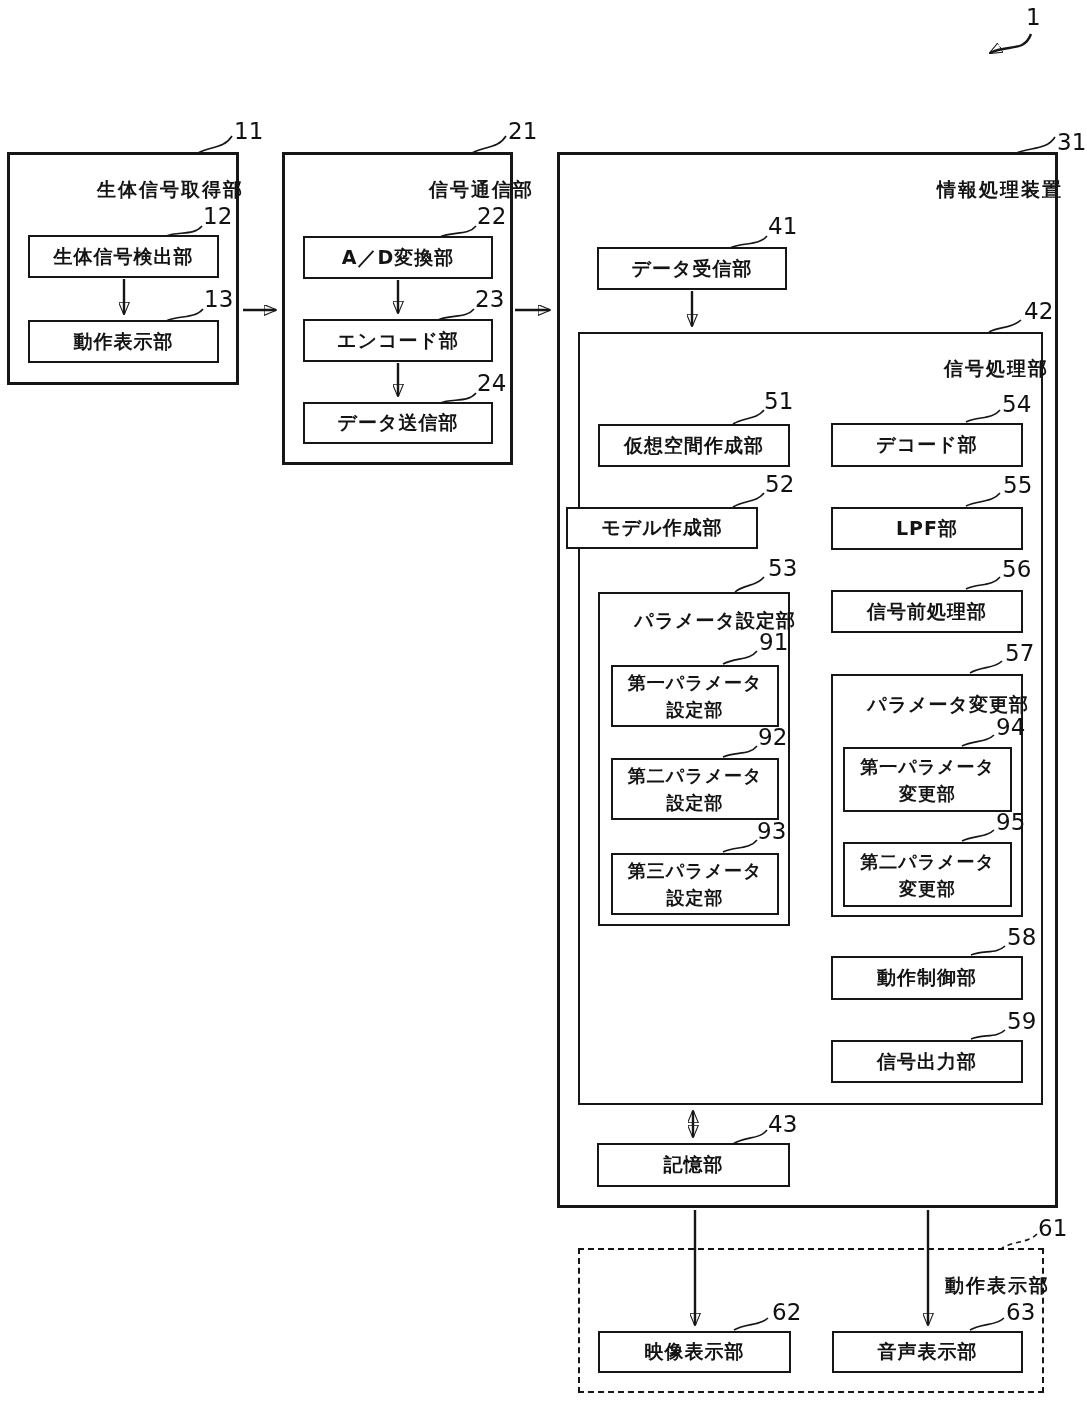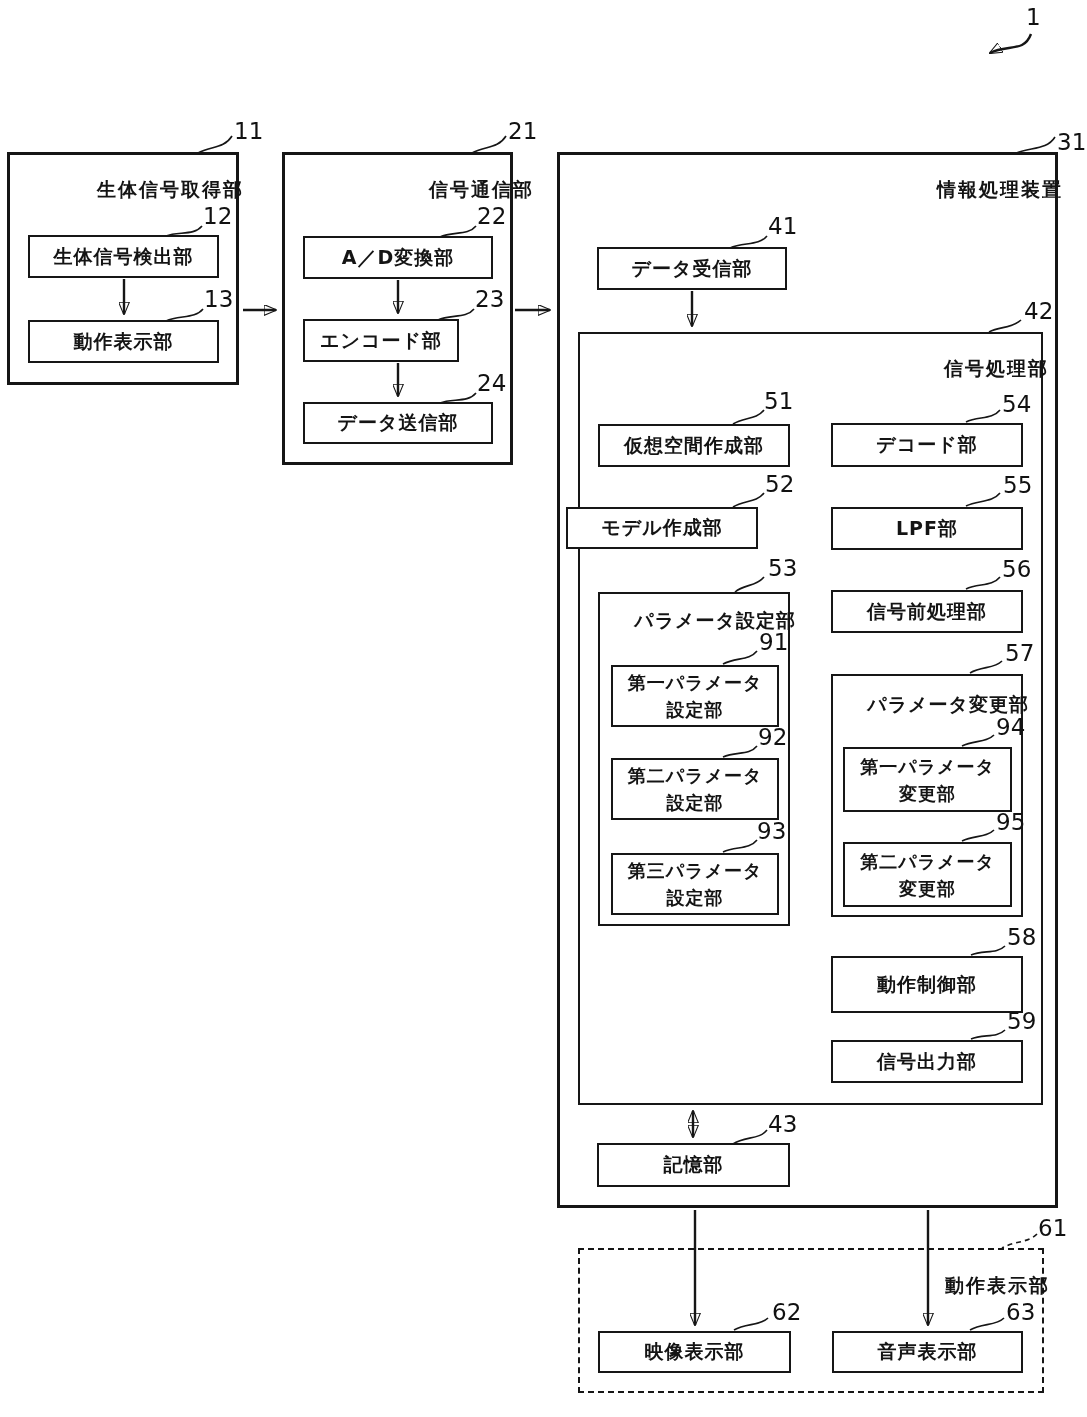--- a/index.html
+++ b/index.html
@@ -30,21 +30,21 @@
   <div class="box thick" style="left:7px;top:152px;width:232px;height:233px;">
     <div class="title" style="top:22px;">生体信号取得部</div>
   </div>
   <div class="box lbl" style="left:28px;top:235px;width:191px;height:43px;">生体信号検出部</div>
   <div class="box lbl" style="left:28px;top:320px;width:191px;height:43px;">動作表示部</div>
 
   <div class="box thick" style="left:282px;top:152px;width:231px;height:313px;">
     <div class="title" style="top:22px;padding-left:16px;">信号通信部</div>
   </div>
   <div class="box lbl" style="left:303px;top:236px;width:190px;height:43px;">A／D変換部</div>
-  <div class="box lbl" style="left:303px;top:319px;width:156px;height:43px;">エンコード部</div>
+  <div class="box lbl" style="left:303px;top:319px;width:190px;height:43px;">エンコード部</div>
   <div class="box lbl" style="left:303px;top:402px;width:190px;height:42px;">データ送信部</div>
 
   <div class="box thick" style="left:557px;top:152px;width:501px;height:1056px;">
     <div class="title" style="top:22px;">情報処理装置</div>
   </div>
   <div class="box lbl" style="left:597px;top:247px;width:190px;height:43px;">データ受信部</div>
 
   <div class="box thick" style="left:578px;top:332px;width:465px;height:773px;border-width:2.5px;text-decoration:underline;">
     <div class="title" style="top:22px;">信号処理部</div>
   </div>
@@ -64,21 +64,21 @@
   <div class="box lbl" style="left:831px;top:423px;width:192px;height:44px;">デコード部</div>
   <div class="box lbl" style="left:831px;top:507px;width:192px;height:43px;">LPF部</div>
   <div class="box lbl" style="left:831px;top:590px;width:192px;height:43px;">信号前処理部</div>
   <div class="box" style="left:831px;top:674px;width:192px;height:243px;">
     <div class="title" style="top:16px;letter-spacing:1px;">パラメータ変更部</div>
   </div>
   <div class="box lbl two" style="left:843px;top:747px;width:169px;height:65px;">第一パラメータ
 変更部</div>
   <div class="box lbl two" style="left:843px;top:842px;width:169px;height:65px;">第二パラメータ
 変更部</div>
-  <div class="box lbl" style="left:831px;top:956px;width:192px;height:57px;text-align:center;">動作制御部</div>
+  <div class="box lbl" style="left:831px;top:956px;width:192px;height:44px;text-align:center;">動作制御部</div>
   <div class="box lbl" style="left:831px;top:1040px;width:192px;height:43px;">信号出力部</div>
 
   <div class="box lbl" style="left:597px;top:1143px;width:193px;height:44px;">記憶部</div>
 
   <div class="box dashedbox" style="left:578px;top:1248px;width:466px;height:145px;">
     <div class="title" style="top:23px;">動作表示部</div>
   </div>
   <div class="box lbl" style="left:598px;top:1331px;width:193px;height:42px;">映像表示部</div>
   <div class="box lbl" style="left:832px;top:1331px;width:191px;height:42px;">音声表示部</div>
 

